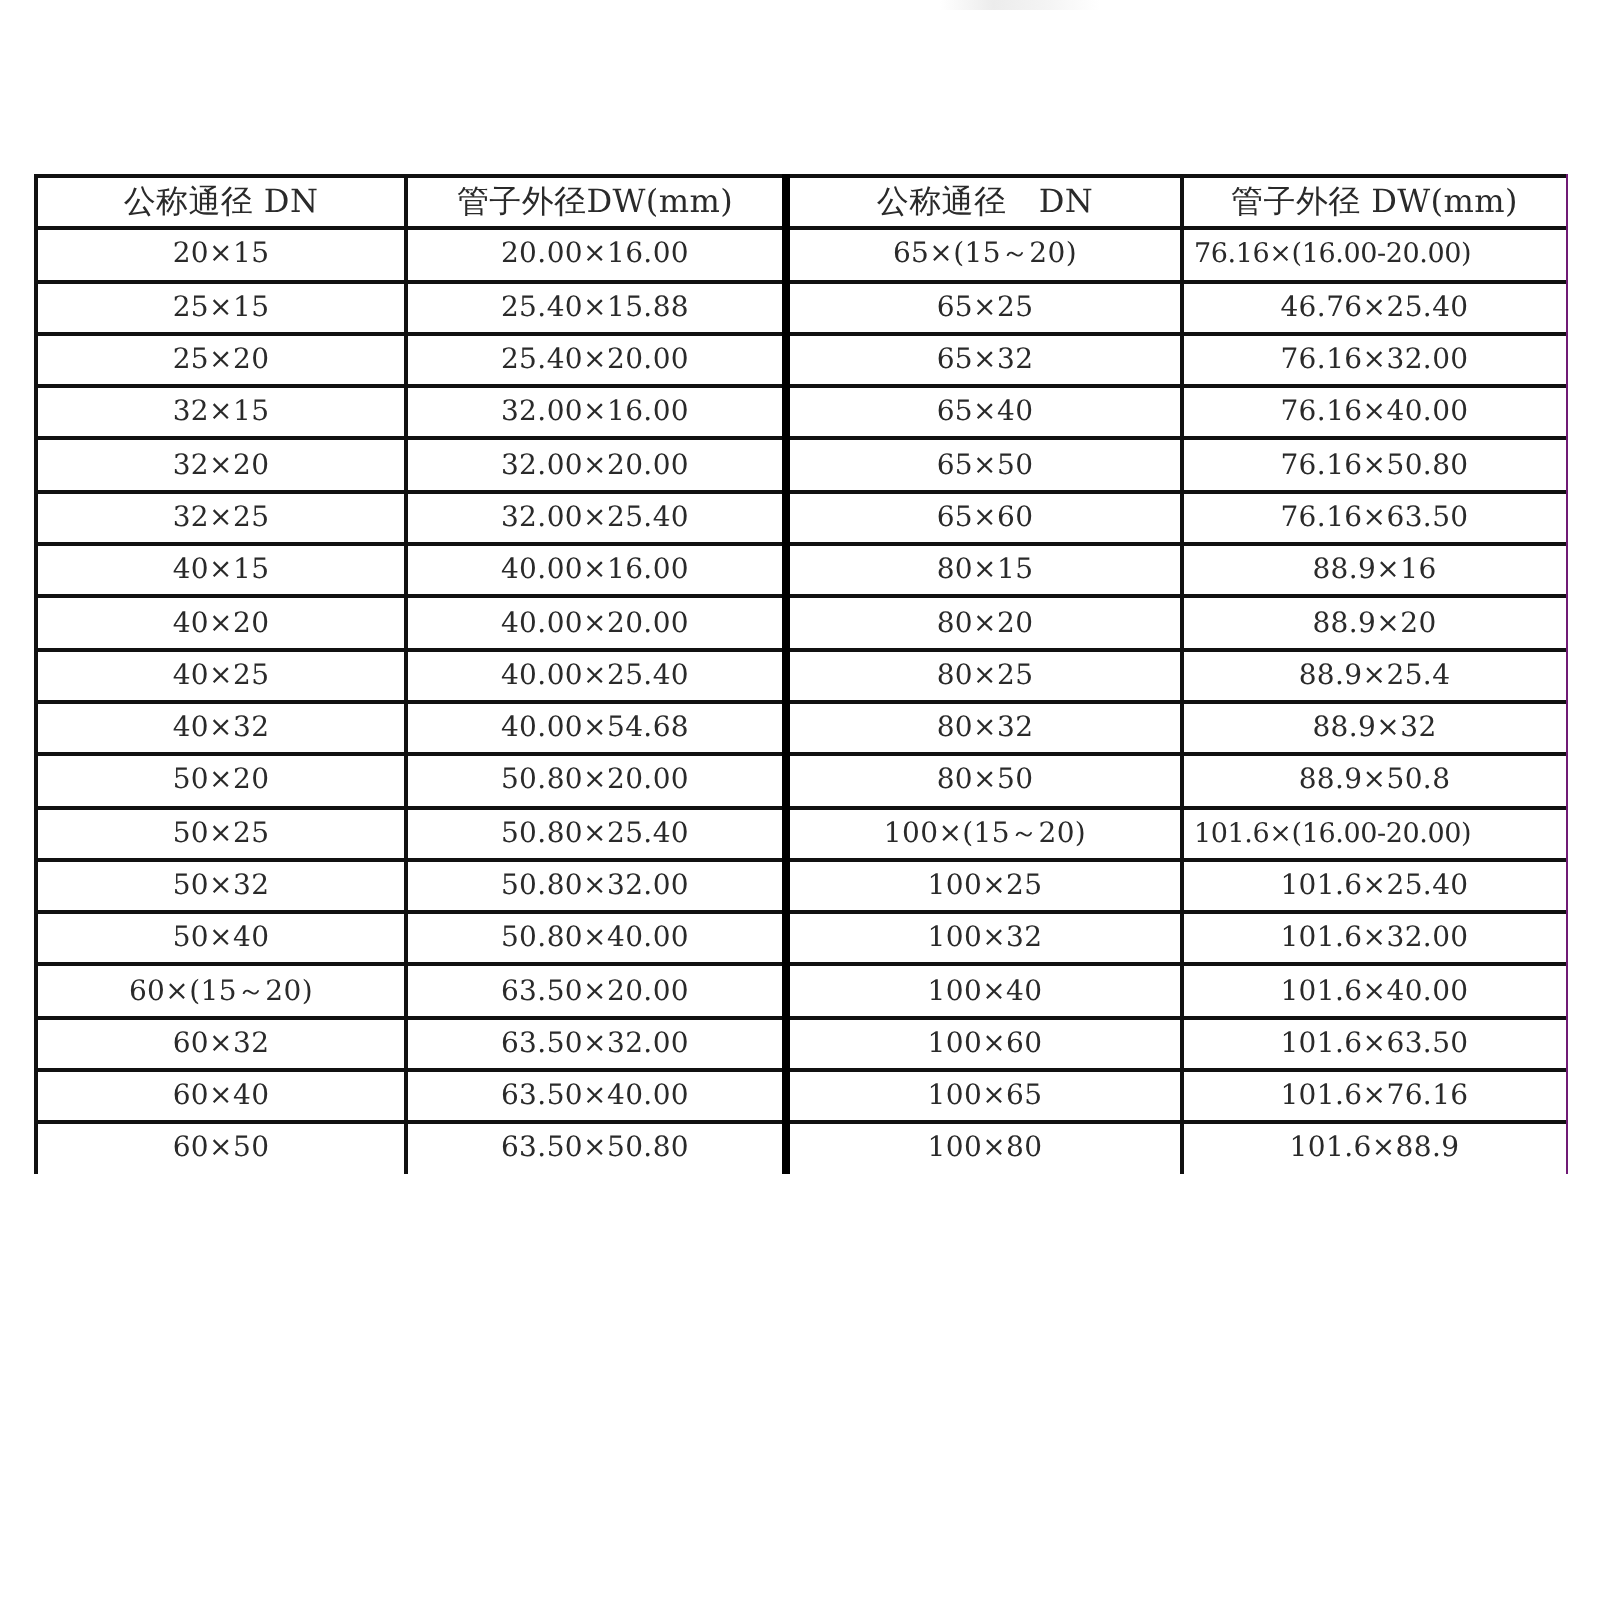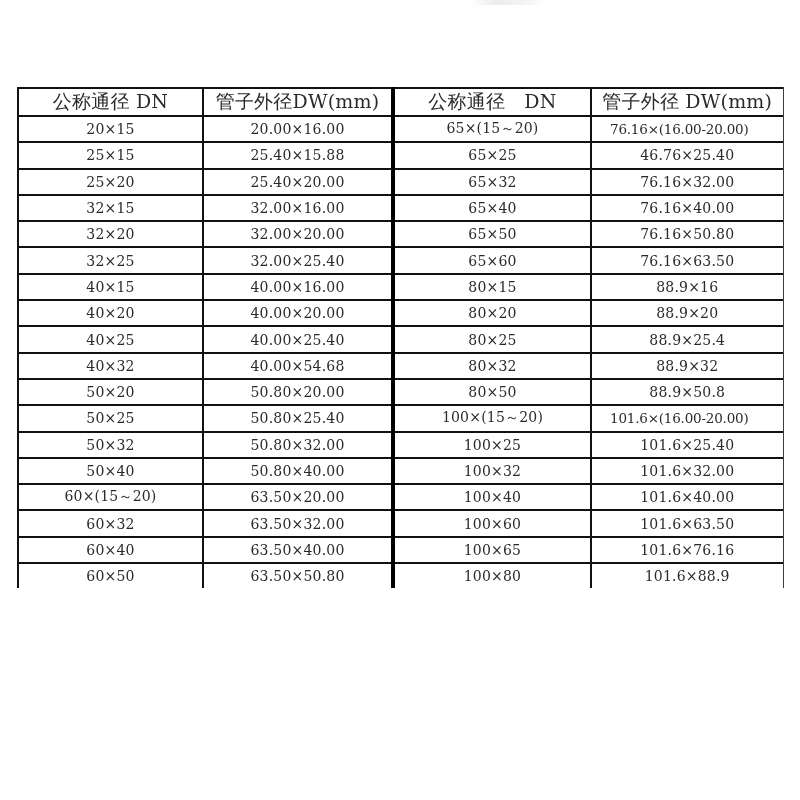--- a/index.html
+++ b/index.html
@@ -5,25 +5,25 @@
   html, body { margin: 0; padding: 0; background: #ffffff; }
   body { width: 800px; height: 800px; position: relative; overflow: hidden;
          font-family: "DejaVu Serif", "Liberation Serif", serif; color: #2a2a2a; }
   .smudge { position: absolute; left: 470px; top: 0; width: 80px; height: 5px;
             background: linear-gradient(to right, #ffffff, #ececec, #f4f4f4, #ffffff); }
   .table-wrap { position: absolute; left: 17px; top: 87px; width: 767px; height: 588px; overflow: hidden; }
   table { border-collapse: collapse; table-layout: fixed; width: 767px; }
   col.c1 { width: 185px; } col.c2 { width: 190px; } col.c3 { width: 198px; } col.c4 { width: 194px; }
   td, th { border: 2px solid #111; height: 24.3px; padding: 0; text-align: center; vertical-align: middle;
            font-size: 14px; font-weight: normal; white-space: nowrap; overflow: hidden; letter-spacing: 0.2px; }
-  th { font-size: 19px; }
+  th { font-size: 16px; }
   td.split, th.split { border-left: 4px solid #000; }
   td.last, th.last { border-right: 5px solid #701a75; }
   tr.final td { border-bottom: none; margin-left: 20px; }
-  td.tight { font-size: 13.5px; letter-spacing: -0.2px; text-align: left; padding-left: 18px; }
+  td.tight { font-size: 13.5px; letter-spacing: -0.2px; text-align: left; padding-left: 5px; }
 </style>
 </head>
 <body>
 
 <div class="smudge"></div>
 
 <div class="table-wrap">
   <table>
     <colgroup>
         <col class="c1">

